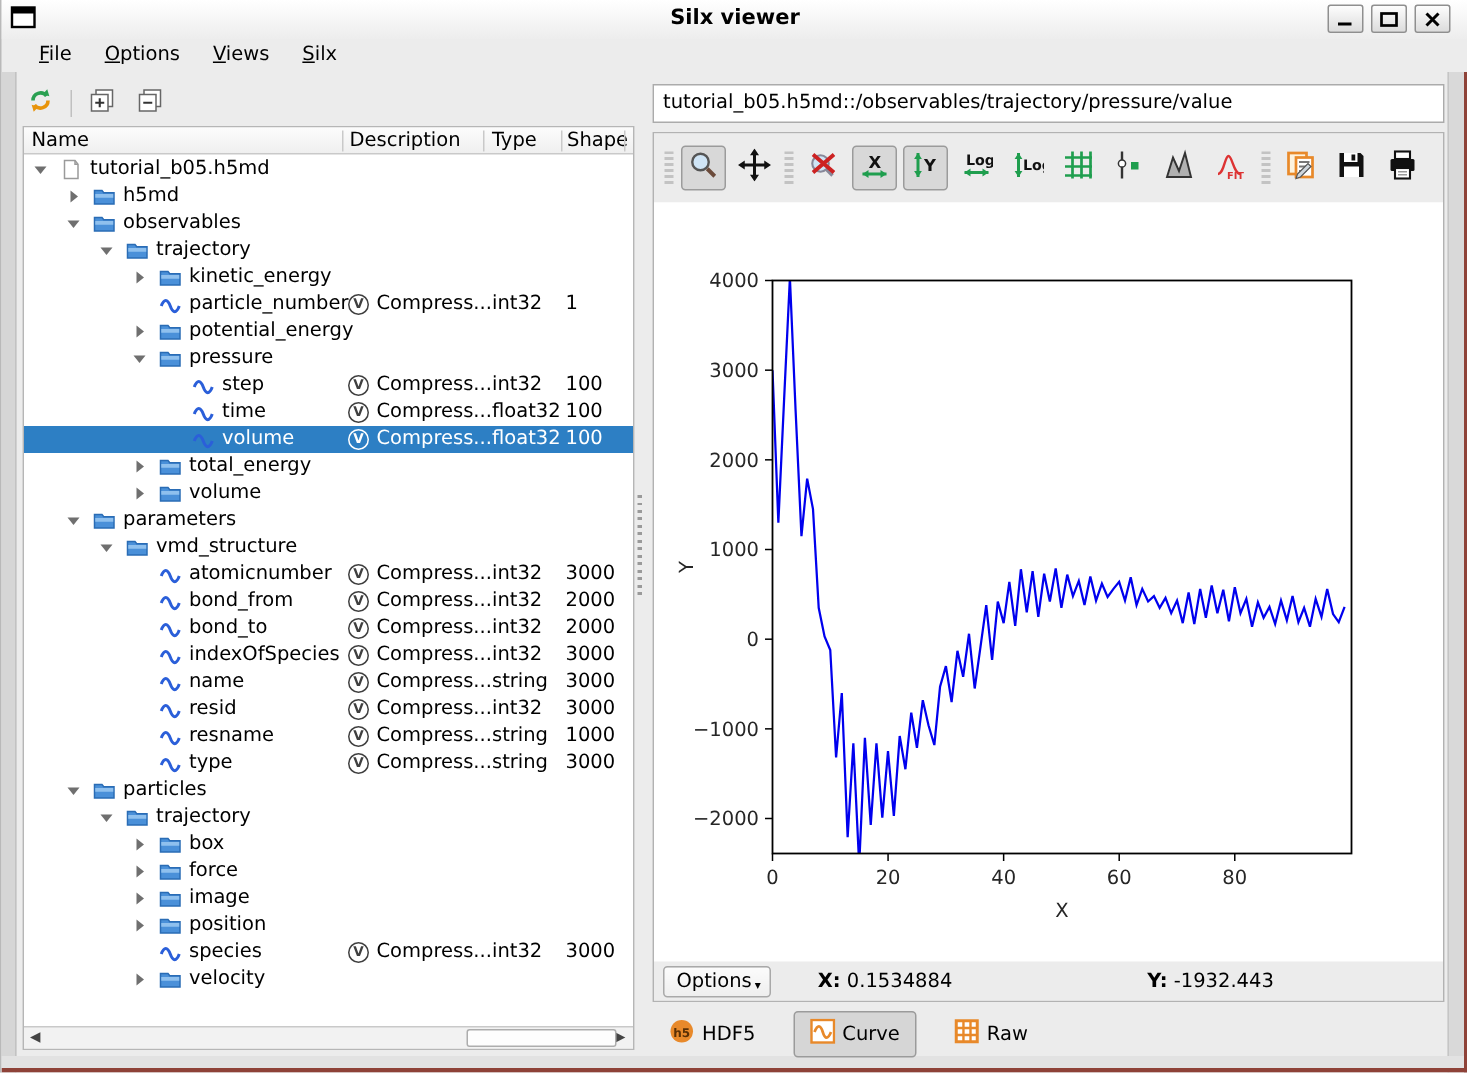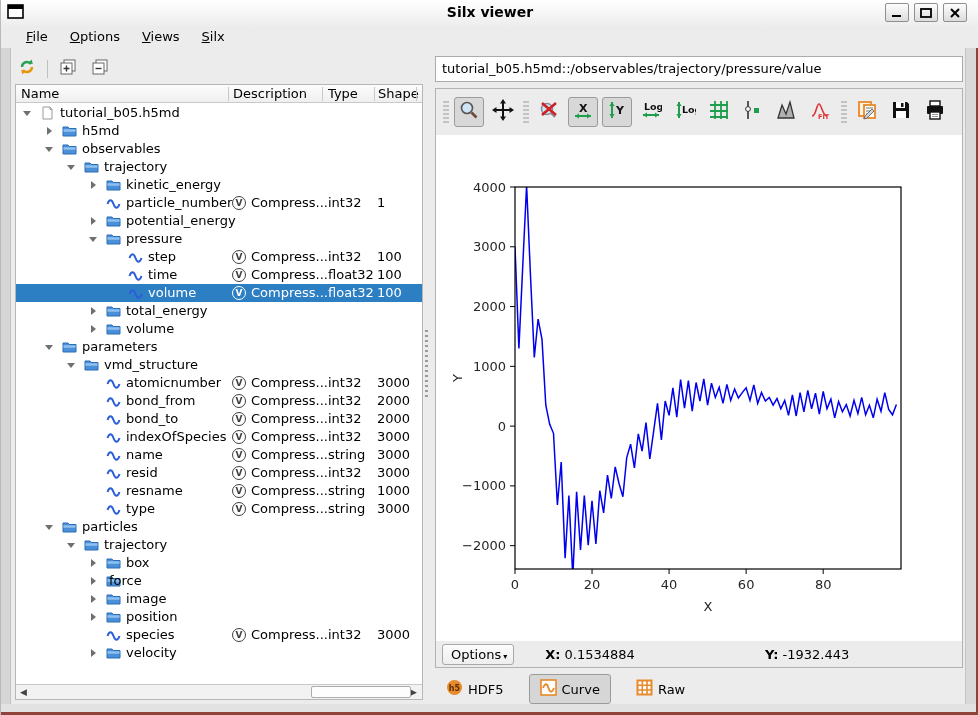--- a/index.html
+++ b/index.html
@@ -406,21 +406,21 @@
               <path d="M1.5 6.5h12" stroke="#8fc0ee" stroke-width="2.5"></path>
             </svg></span>
           <span class="tname" style="left:110px">box</span>
         </div>
         <div class="trow">
           <span class="texp closed" style="left:72px"></span>
           <span class="ticon" style="left:90px"><svg viewBox="0 0 15 14">
               <path d="M1 3h5l1.2 1.5H14V12H1z" fill="#4a90d9" stroke="#2a6cb5"></path>
               <path d="M1.5 6.5h12" stroke="#8fc0ee" stroke-width="2.5"></path>
             </svg></span>
-          <span class="tname" style="left:93px">force</span>
+          <span class="tname" style="left:110px">force</span>
         </div>
         <div class="trow">
           <span class="texp closed" style="left:72px"></span>
           <span class="ticon" style="left:90px"><svg viewBox="0 0 15 14">
               <path d="M1 3h5l1.2 1.5H14V12H1z" fill="#4a90d9" stroke="#2a6cb5"></path>
               <path d="M1.5 6.5h12" stroke="#8fc0ee" stroke-width="2.5"></path>
             </svg></span>
           <span class="tname" style="left:110px">image</span>
         </div>
         <div class="trow">

